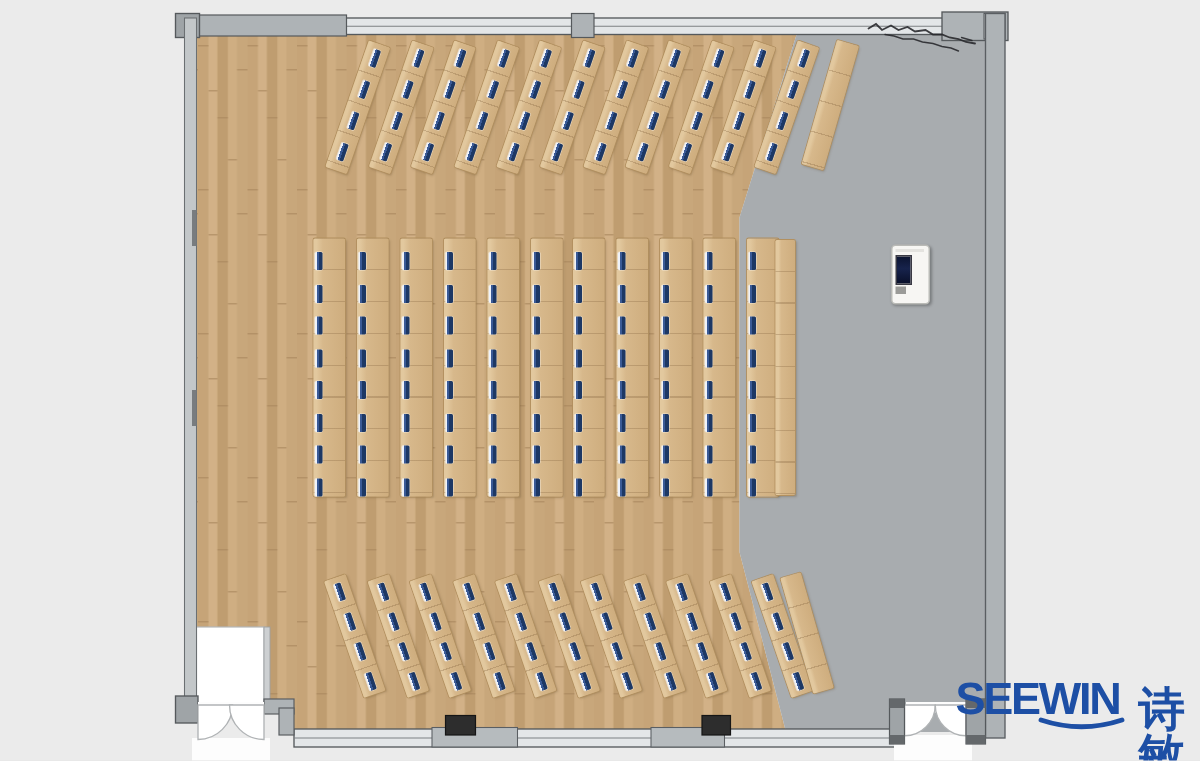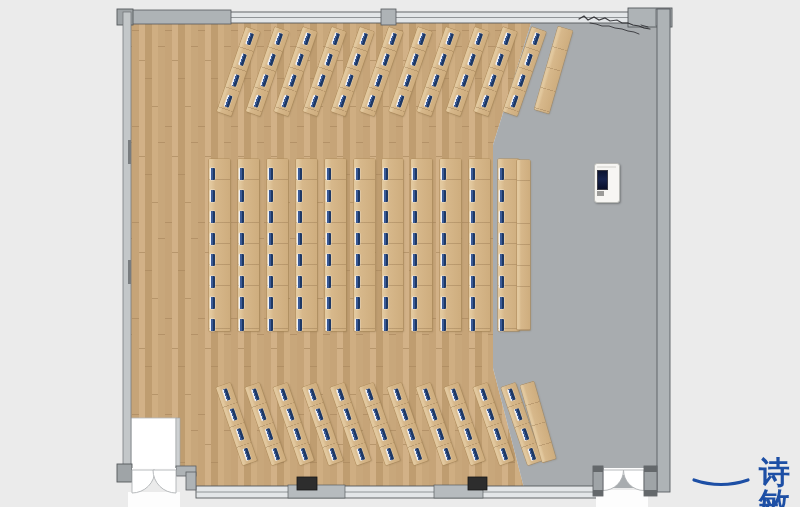--- a/index.html
+++ b/index.html
@@ -374,19 +374,20 @@
       </div>
     </div>
 
   <div class="podium">
     <div class="podium-topline"></div>
     <div class="podium-screen"></div>
     <div class="podium-slot"></div>
   </div>
 
   <div class="logo">
+    <span class="logo-latin">SEEWIN</span>
     <svg class="logo-swoosh" width="172" height="45" viewBox="0 0 172 45">
       <path d="M66,31 Q93,40 120,31" fill="none" style="stroke:var(--logo-blue,#1d4fa5)" stroke-width="3.2" stroke-linecap="round"></path>
     </svg>
     <span class="logo-cjk">诗敏</span>
   </div>
 
 </div>
 
 </body></html>

